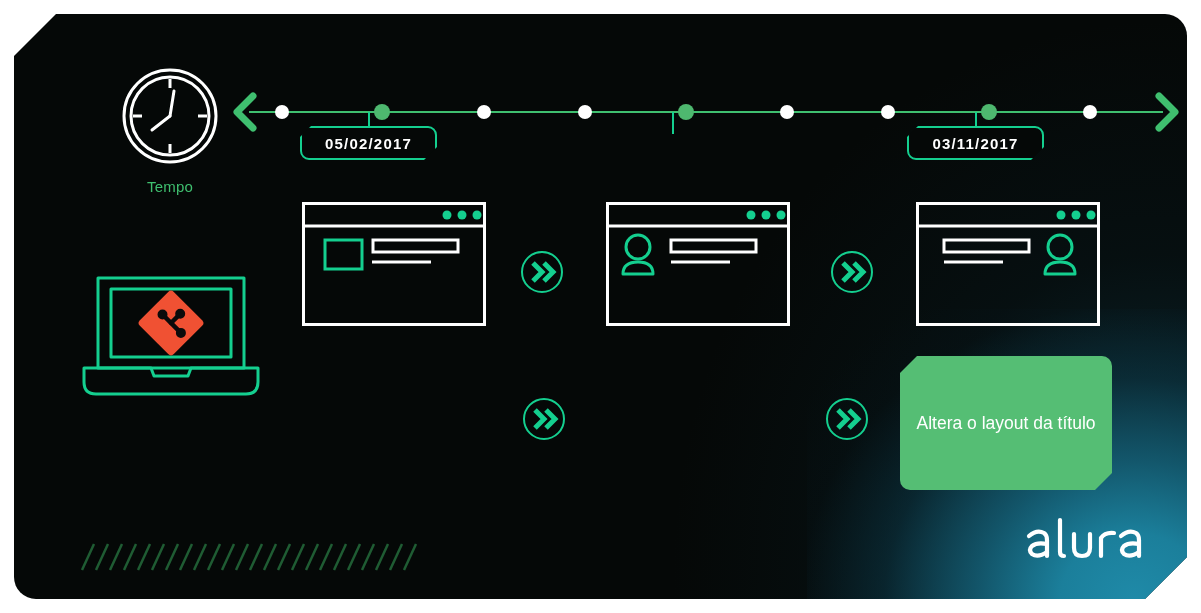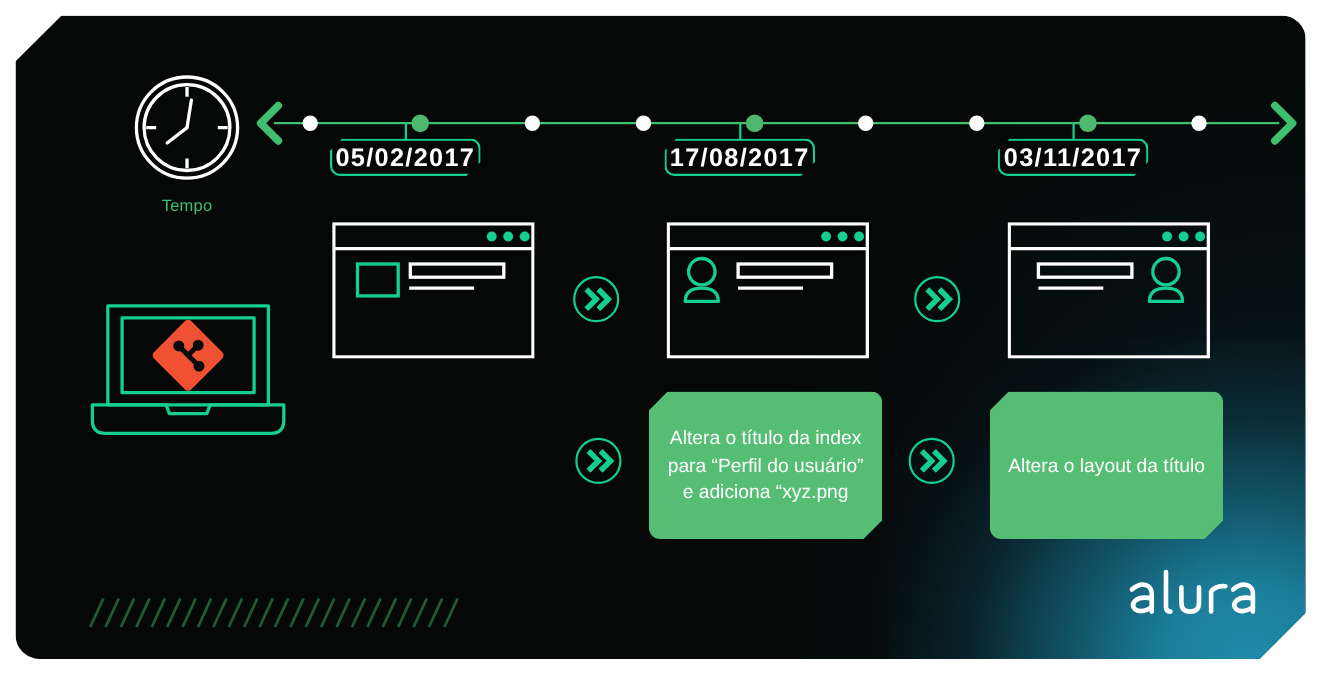--- a/index.html
+++ b/index.html
@@ -49,21 +49,21 @@
 
   
   .timeline { position:absolute; left:213px; top:78px; width:960px; height:46px; }
 
   
   .date-badge {
     position:absolute; top:112px; height:34px;
     border:2px solid #14cf8f;
     background:#050807;
     color:#ffffff;
-    font-size:23px; font-weight:bold; letter-spacing:1.2px;
+    font-size:15px; font-weight:bold; letter-spacing:1.2px;
     display:flex; align-items:center; justify-content:center;
     padding:0 16px;
     border-radius:9px;
     clip-path: polygon(11px 0, 100% 0, 100% calc(100% - 13px), calc(100% - 13px) 100%, 0 100%, 0 11px);
   }
   .date-stem { position:absolute; width:2px; background:#14cf8f; }
 
   
   .laptop { position:absolute; left:62px; top:258px; width:190px; height:128px; }
 
@@ -138,23 +138,20 @@
       </svg>
     </div>
 
     <div class="date-stem" style="left:354px; top:98px; height:22px;"></div>
     <div class="date-stem" style="left:658px; top:98px; height:22px;"></div>
     <div class="date-stem" style="left:961px; top:98px; height:22px;"></div>
 
     <div class="date-badge" style="left:286px; width:137px;">
       <span>05/02/2017</span>
     </div>
-    <div class="date-badge" style="left:590px; width:137px;">
-      <span>17/08/2017</span>
-    </div>
     <div class="date-badge" style="left:893px; width:137px;">
       <span>03/11/2017</span>
     </div>
 
     <div class="laptop">
       <svg width="190" height="128" viewBox="0 0 190 128">
 
         <path d="M22 6 H168 V96 H22 Z" fill="none" stroke="#14cf8f" stroke-width="3" stroke-linejoin="round"></path>
 
         <path d="M35 17 H155 V85 H35 Z" fill="none" stroke="#14cf8f" stroke-width="3" stroke-linejoin="round"></path>
@@ -236,23 +233,20 @@
     <div class="chev" style="left:816px; top:236px;">
       <svg width="44" height="44" viewBox="0 0 44 44">
         <circle cx="22" cy="22" r="20" fill="none" stroke="#14cf8f" stroke-width="2"></circle>
         <g>
           <polyline points="13,13 22,22 13,31" fill="none" stroke="#14cf8f" stroke-width="5"></polyline>
           <polyline points="24,13 33,22 24,31" fill="none" stroke="#14cf8f" stroke-width="5"></polyline>
         </g>
       </svg>
     </div>
 
-    <div class="gcard" style="left:576px;">
-      <span>Altera o título da index para “Perfil do usuário” e adiciona “xyz.png</span>
-    </div>
     <div class="gcard" style="left:886px;">
       <span>Altera o layout da título</span>
     </div>
 
     <div class="chev" style="left:508px; top:383px;">
       <svg width="44" height="44" viewBox="0 0 44 44">
         <circle cx="22" cy="22" r="20" fill="none" stroke="#14cf8f" stroke-width="2"></circle>
         <g>
           <polyline points="13,13 22,22 13,31" fill="none" stroke="#14cf8f" stroke-width="5"></polyline>
           <polyline points="24,13 33,22 24,31" fill="none" stroke="#14cf8f" stroke-width="5"></polyline>

